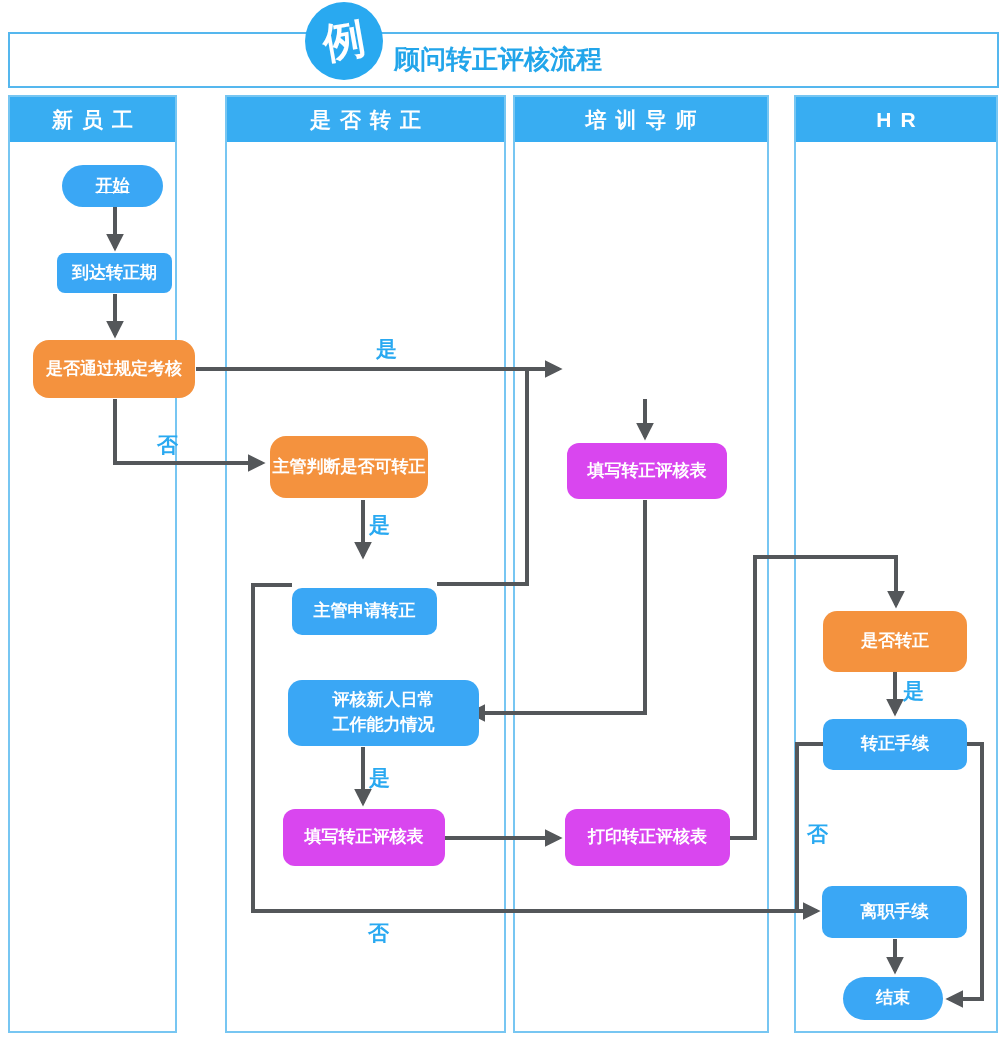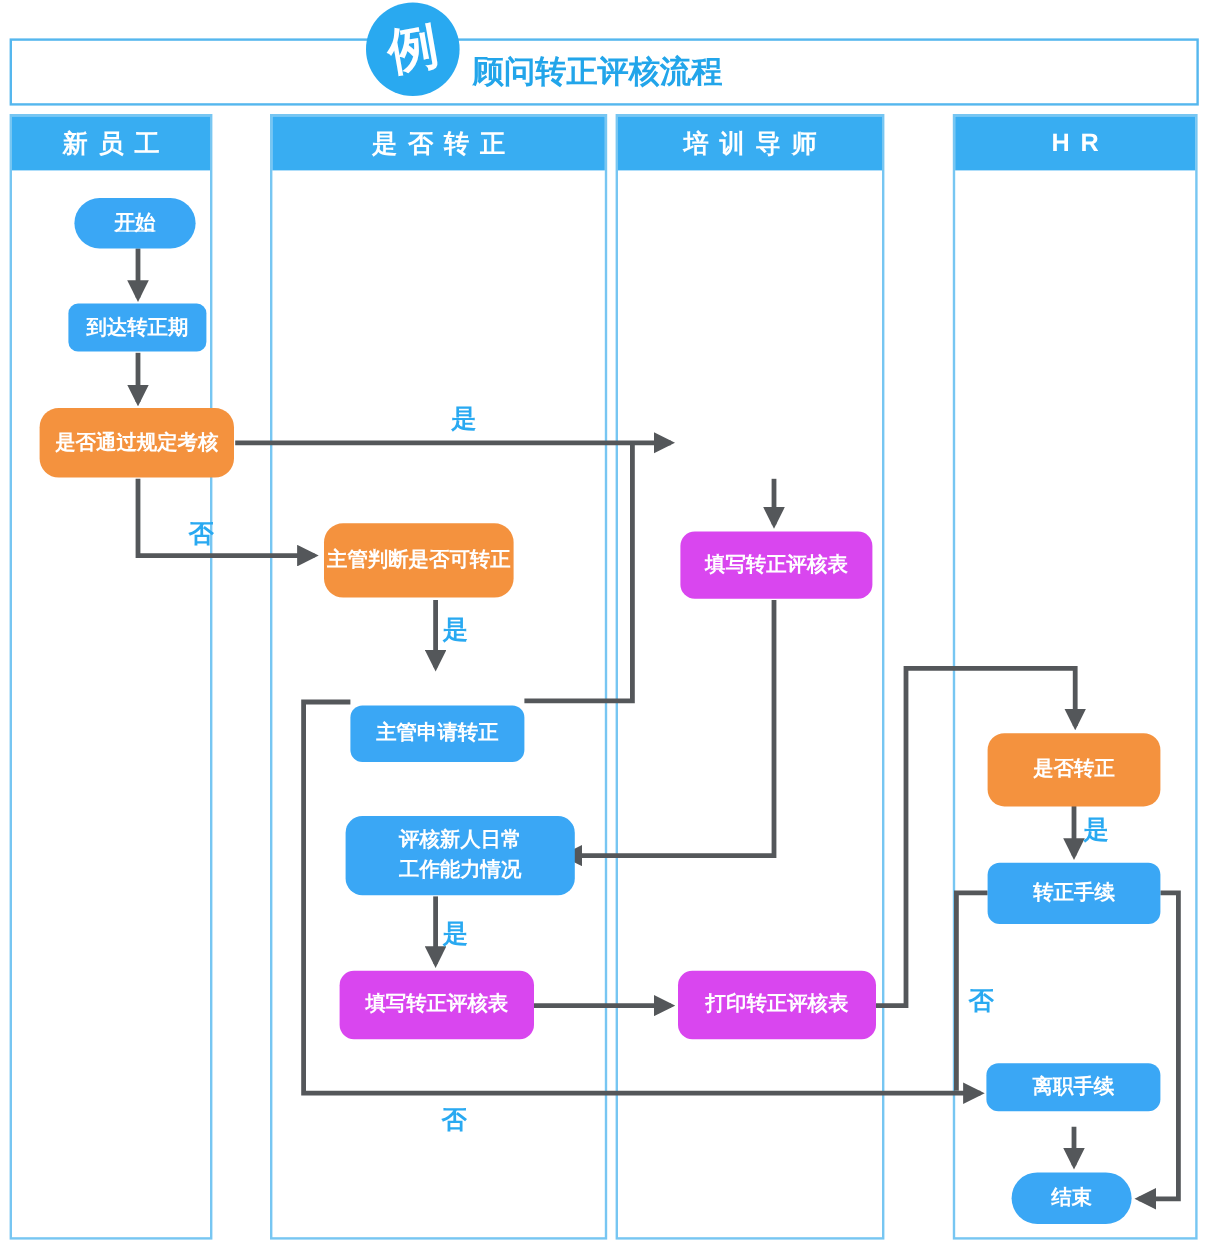--- a/index.html
+++ b/index.html
@@ -28,21 +28,21 @@
     position:absolute; top:95px; height:938px; border:2px solid #77c6f2;
     background:#ffffff; box-sizing:border-box; z-index:0;
   }
   .lane-header {
     height:45px; background:#38adf2; color:#ffffff;
     display:flex; align-items:center; justify-content:center;
     font-size:21px; font-weight:bold; letter-spacing:9px; text-indent:9px;
   }
   .lane-1 { left:8px;   width:169px; }
   .lane-2 { left:225px; width:281px; }
-  .lane-3 { left:513px; width:224px;text-align:center; }
+  .lane-3 { left:513px; width:256px;text-align:center; }
   .lane-4 { left:794px; width:204px; }
   
   .wires { position:absolute; left:0; top:0; z-index:1; }
   
   .node {
     position:absolute; z-index:2; color:#ffffff; font-weight:bold;
     font-size:17px; text-align:center; display:flex; align-items:center;
     justify-content:center; box-sizing:border-box; line-height:1.45;
     white-space:pre-line;
   }
@@ -114,21 +114,21 @@
   <div class="node blue" style="left:292px; top:588px; width:145px; height:47px;">主管申请转正</div>
   <div class="node blue" style="left:288px; top:680px; width:191px; height:66px; border-radius:14px;">评核新人日常
 工作能力情况</div>
   <div class="node green" style="left:283px; top:809px; width:162px; height:57px;">填写转正评核表</div>
 
   <div class="node green" style="left:567px; top:443px; width:160px; height:56px;">填写转正评核表</div>
   <div class="node green" style="left:565px; top:809px; width:165px; height:57px;">打印转正评核表</div>
 
   <div class="node orange" style="left:823px; top:611px; width:144px; height:61px; border-radius:14px;">是否转正</div>
   <div class="node blue" style="left:823px; top:719px; width:144px; height:51px;">转正手续</div>
-  <div class="node blue" style="left:822px; top:886px; width:145px; height:40px;">离职手续</div>
+  <div class="node blue" style="left:822px; top:886px; width:145px; height:52px;">离职手续</div>
   <div class="node pill" style="left:843px; top:977px; width:100px; height:43px;">结束</div>
 
   <span class="edge-label" style="left:376px; top:335px;">是</span>
   <span class="edge-label" style="left:157px; top:431px;">否</span>
   <span class="edge-label" style="left:369px; top:511px;">是</span>
   <span class="edge-label" style="left:369px; top:764px;">是</span>
   <span class="edge-label" style="left:903px; top:677px;">是</span>
   <span class="edge-label" style="left:807px; top:820px;">否</span>
   <span class="edge-label" style="left:368px; top:919px;">否</span>
 

